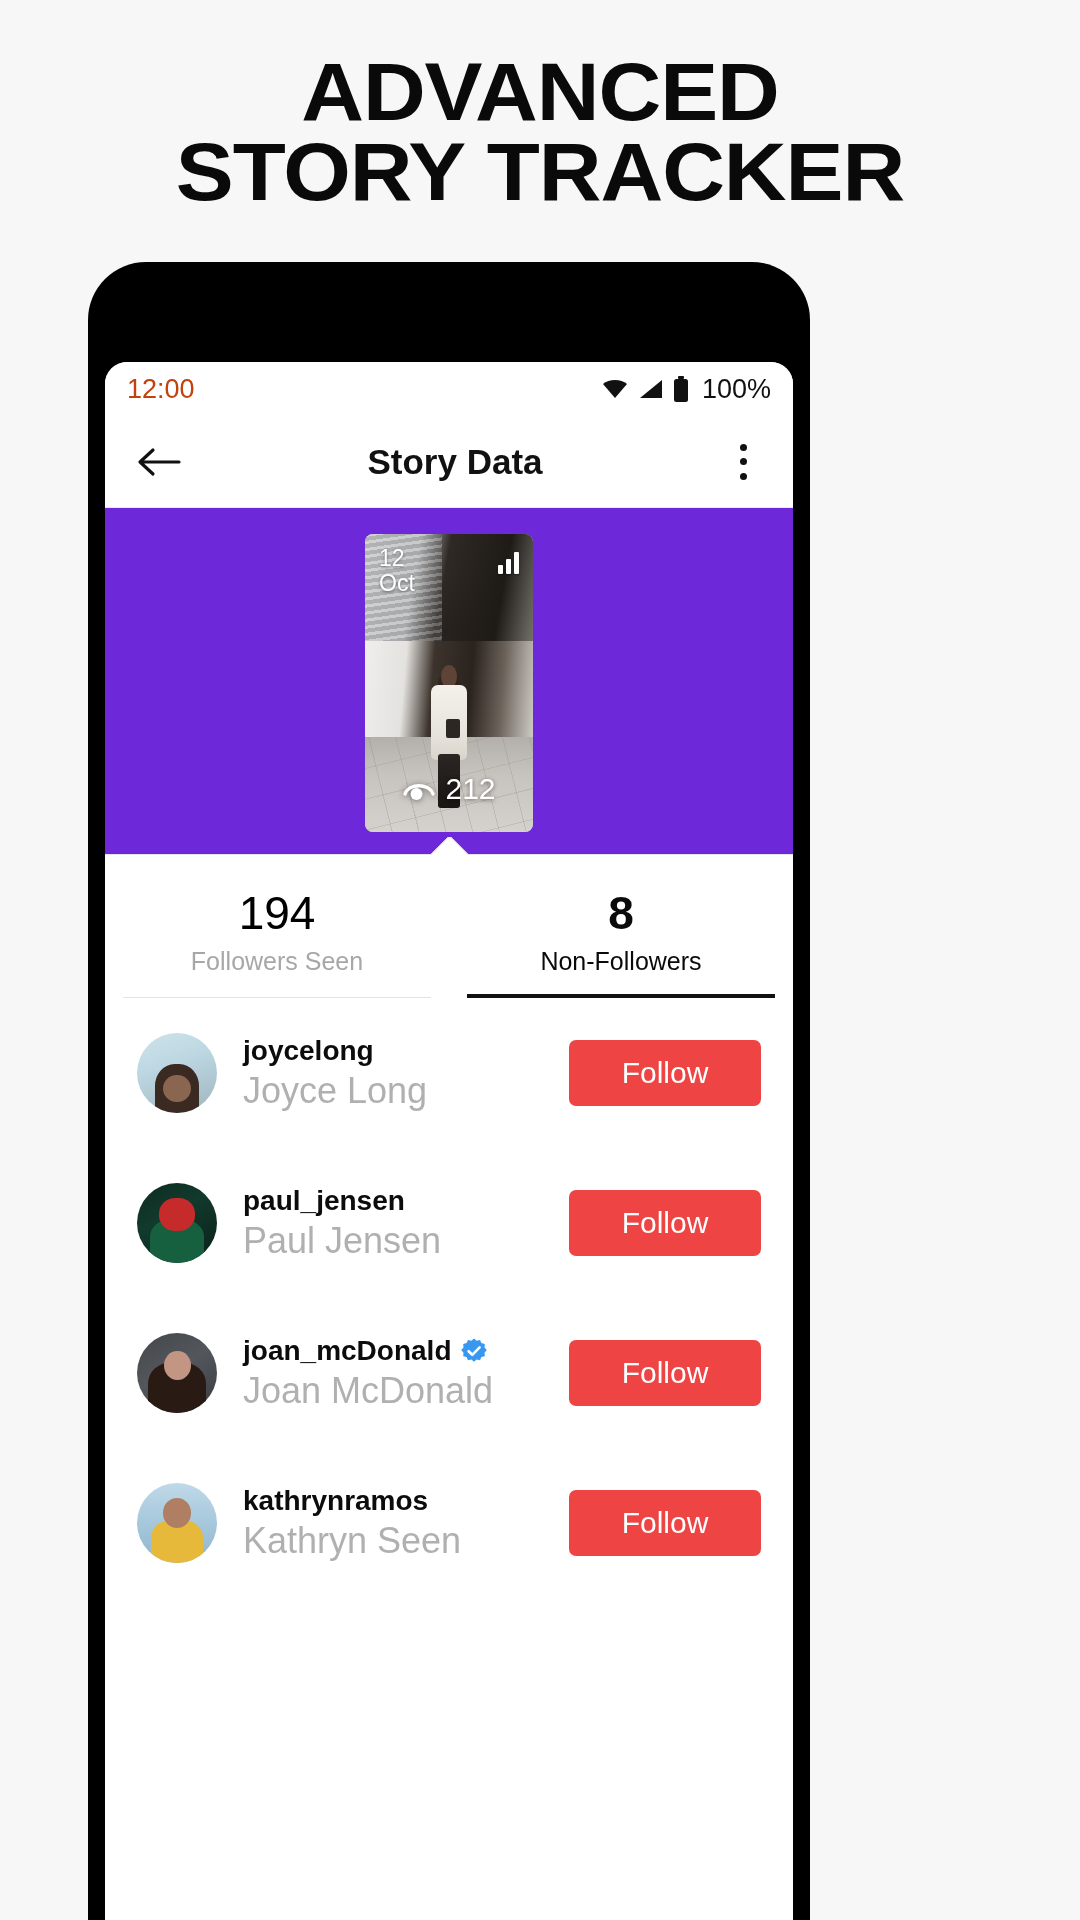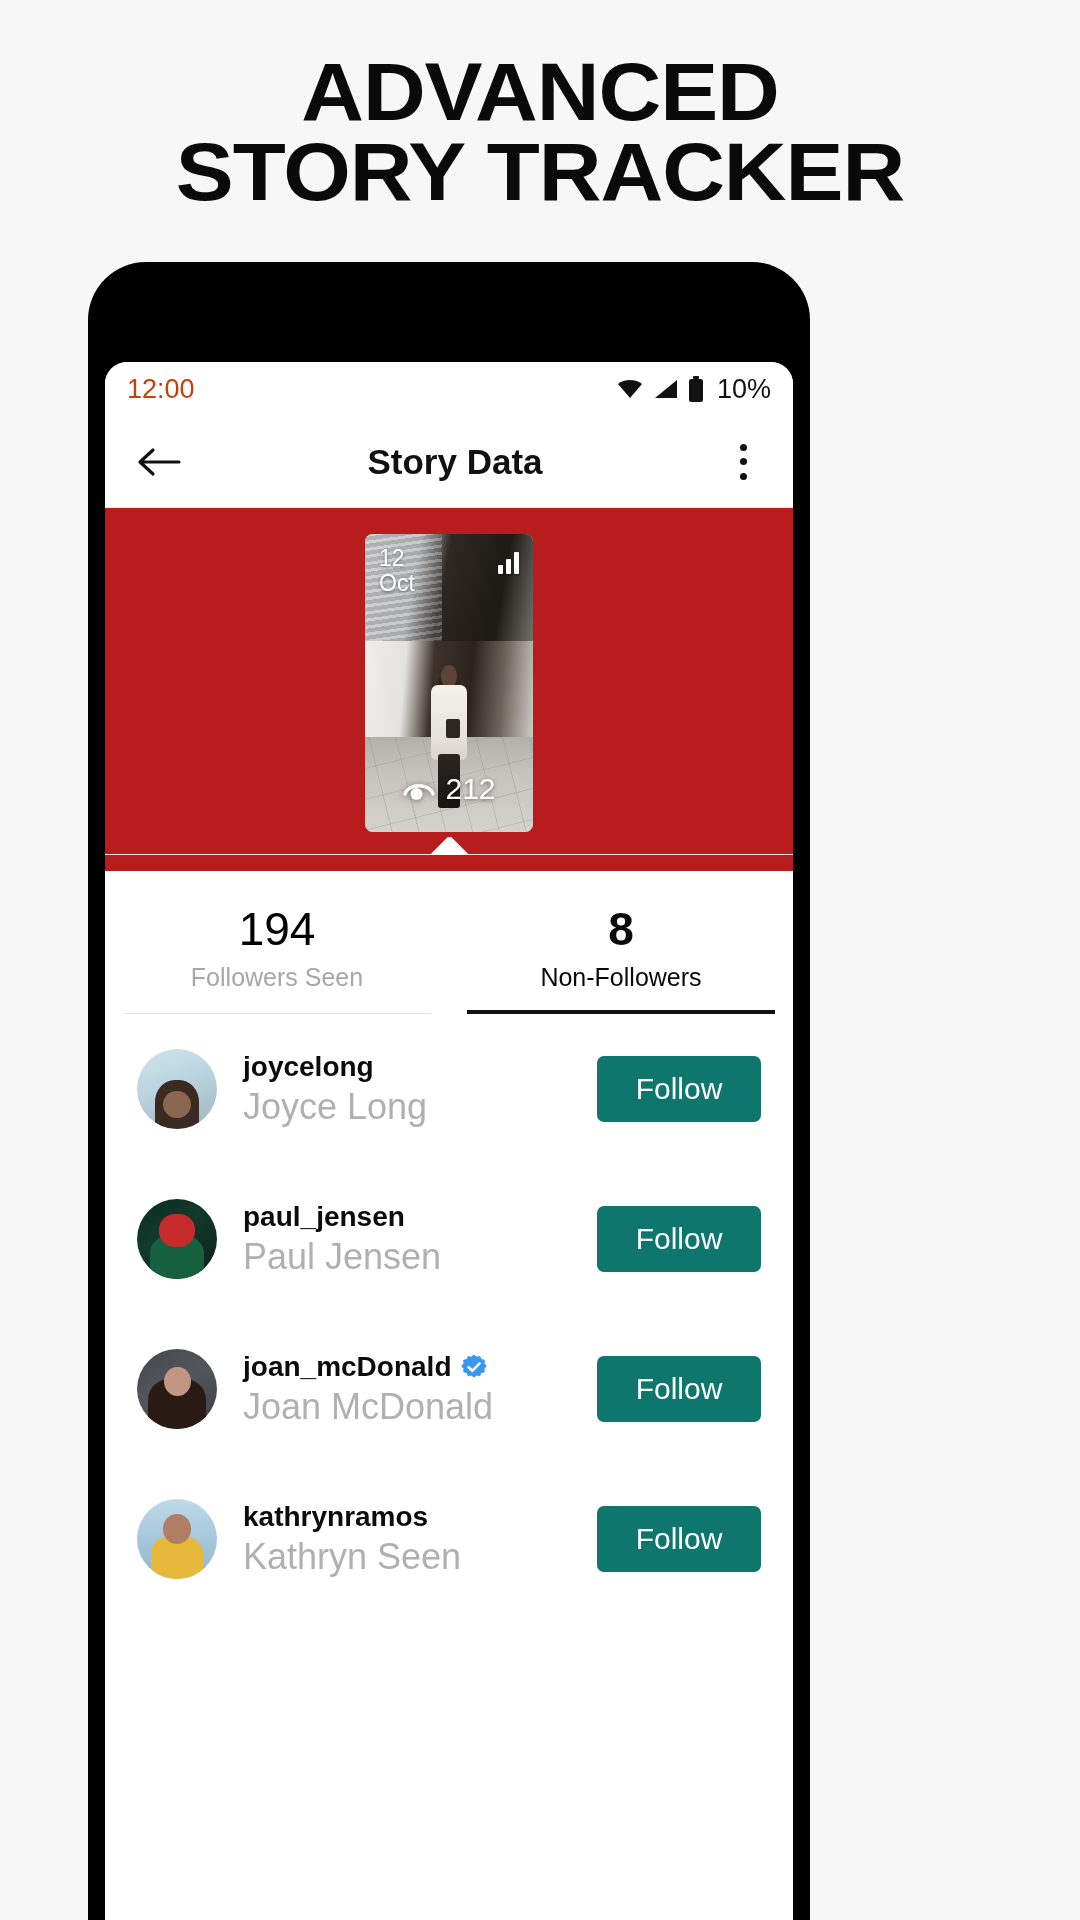--- a/index.html
+++ b/index.html
@@ -111,22 +111,22 @@
     position: relative; z-index: 2;
     padding: 2px 0;
   }
   .overflow-dots span {
     width: 7px; height: 7px; border-radius: 50%; background: #111;
     display: block;
   }
 
   
   .story-region {
-    background: #b91c1c;
-    padding: 26px 0 16px 0;
+    background: #6d28d9;
+    padding: 26px 0 0 0;
     position: relative;
   }
   .story-thumb-wrap {
     display: flex; justify-content: center;
   }
   .story-thumb {
     position: relative;
     width: 168px;
     height: 298px;
     border-radius: 8px;
@@ -335,25 +335,25 @@
   }
   .verified-badge { width: 26px; height: 26px; display: block; }
   .user-fullname {
     font-size: 36px;
     color: #b0b0b0;
     margin-top: 3px;
     white-space: nowrap;
   }
   .follow-btn {
     flex: 0 0 auto;
-    width: 164px;
+    width: 192px;
     height: 66px;
     border: none;
     border-radius: 7px;
-    background: #0f766e;
+    background: #ef4444;
     color: #fff;
     font-size: 30px;
     font-family: "Liberation Sans", sans-serif;
     font-weight: 400;
     cursor: pointer;
     margin-left: 21px;
   }
 </style>
 </head>
 <body>
@@ -372,21 +372,21 @@
         <svg class="ico-wifi" viewBox="0 0 28 22">
           <path d="M2 6 C8 0.5 20 0.5 26 6 L14 20 Z" fill="#111"></path>
         </svg>
         <svg class="ico-signal" viewBox="0 0 26 22">
           <path d="M24 2 L24 20 L2 20 Z" fill="#111"></path>
         </svg>
         <svg class="ico-battery" viewBox="0 0 16 26">
           <rect x="5" y="0" width="6" height="3" rx="1" fill="#111"></rect>
           <rect x="1" y="3" width="14" height="23" rx="2.5" fill="#111"></rect>
         </svg>
-        <div class="status-battery-text">10%</div>
+        <div class="status-battery-text">100%</div>
       </div>
     </div>
 
     <div class="appbar">
       <svg class="back-arrow" viewBox="0 0 44 34">
         <path d="M16 5 L3 17 L16 29 M3 17 L42 17" fill="none" stroke="#111" stroke-width="3.2" stroke-linecap="round" stroke-linejoin="round"></path>
       </svg>
       <div class="appbar-title">Story Data</div>
       <div class="overflow-dots">
         <span></span>

